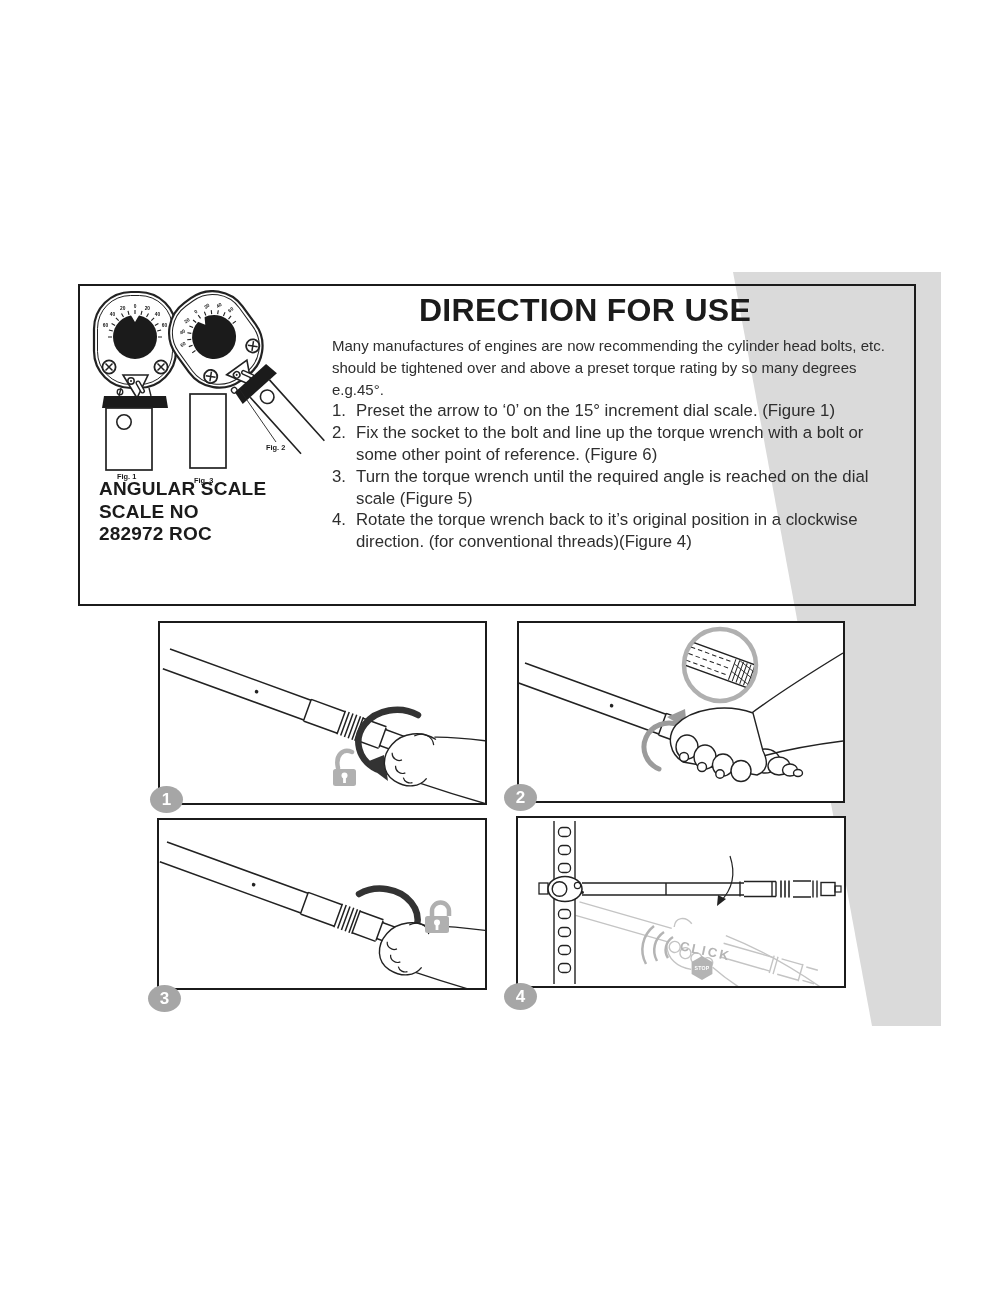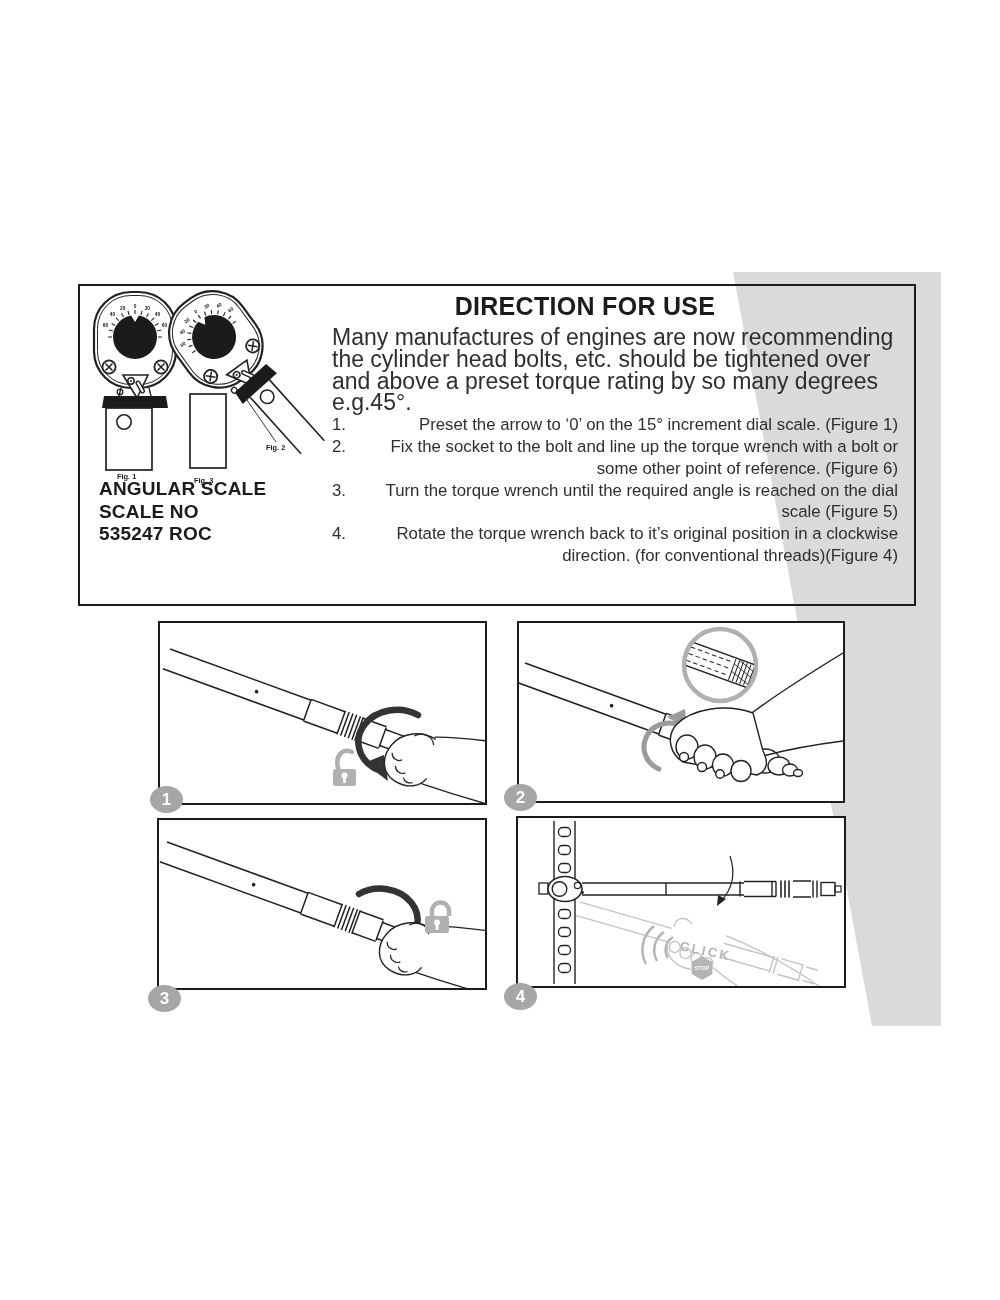--- a/index.html
+++ b/index.html
@@ -5,26 +5,26 @@
   html,body{margin:0;padding:0;background:#fff;}
   .page{position:relative;width:1000px;height:1300px;background:#ffffff;overflow:hidden;
         font-family:"Liberation Sans",sans-serif;color:#2e2e2e;}
   .band-svg{position:absolute;left:0;top:0;z-index:0;}
   .ibox{position:absolute;left:78px;top:284px;width:834px;height:318px;
         border:2.5px solid #1b1b1b;background:transparent;z-index:1;}
   .figs-svg{position:absolute;left:10px;top:4px;}
   .patent{position:absolute;left:19px;top:192px;font-size:19px;font-weight:bold;
           line-height:22.5px;color:#1b1b1b;letter-spacing:.2px;white-space:nowrap;}
   .content{position:absolute;left:252px;top:4px;width:566px;}
-  .title{font-size:25px;font-weight:bold;color:#1b1b1b;text-align:center;
+  .title{font-size:32px;font-weight:bold;color:#1b1b1b;text-align:center;
          margin:2px 60px 6px 0;letter-spacing:.3px;}
-  .content p{margin:0;font-size:23px;line-height:21.8px;}
+  .content p{margin:0;font-size:15px;line-height:21.8px;}
   .step{display:flex;font-size:16.8px;line-height:21.8px;}
   .step .n{flex:0 0 24px;}
-  .step .t{flex:1;text-align:right;}
+  .step .t{flex:1;}
   .panel{position:absolute;border:2px solid #1b1b1b;background:#ffffff;z-index:1;}
   #panel-1{left:158px;top:621px;width:325px;height:180px;}
   #panel-2{left:517px;top:621px;width:324px;height:178px;}
   #panel-3{left:157px;top:818px;width:326px;height:168px;}
   #panel-4{left:516px;top:816px;width:326px;height:168px;}
   .badge{position:absolute;width:33px;height:27px;border-radius:50%;background:#a6a6a6;
          color:#fff;font-weight:bold;font-size:17px;display:flex;align-items:center;
          justify-content:center;z-index:2;}
   #badge-1{left:150px;top:786px;}
   #badge-2{left:504px;top:784px;}
@@ -115,21 +115,21 @@
         </g>
         <path d="M150 100 L186 152" stroke="#222" stroke-width="0.9" fill="none"></path>
         <text class="figlabel" x="176" y="160">Fig. 2</text>
         <text class="figlabel" x="104" y="193">Fig. 3</text>
       </g>
     </svg>
 
     <div class="patent">
       <div>ANGULAR SCALE</div>
       <div>SCALE NO</div>
-      <div>535247 ROC</div>
+      <div>282972 ROC</div>
     </div>
 
     <div class="content">
       <div class="title">DIRECTION FOR USE</div>
       <p>Many manufactures of engines are now recommending the cylinder head bolts, etc. should be tightened over and above a preset torque rating by so many degrees e.g.45°.</p>
       <div class="step">
         <span class="n">1.</span>
         <span class="t">Preset the arrow to ‘0’ on the 15° increment dial scale. (Figure 1)</span>
       </div>
       <div class="step">

